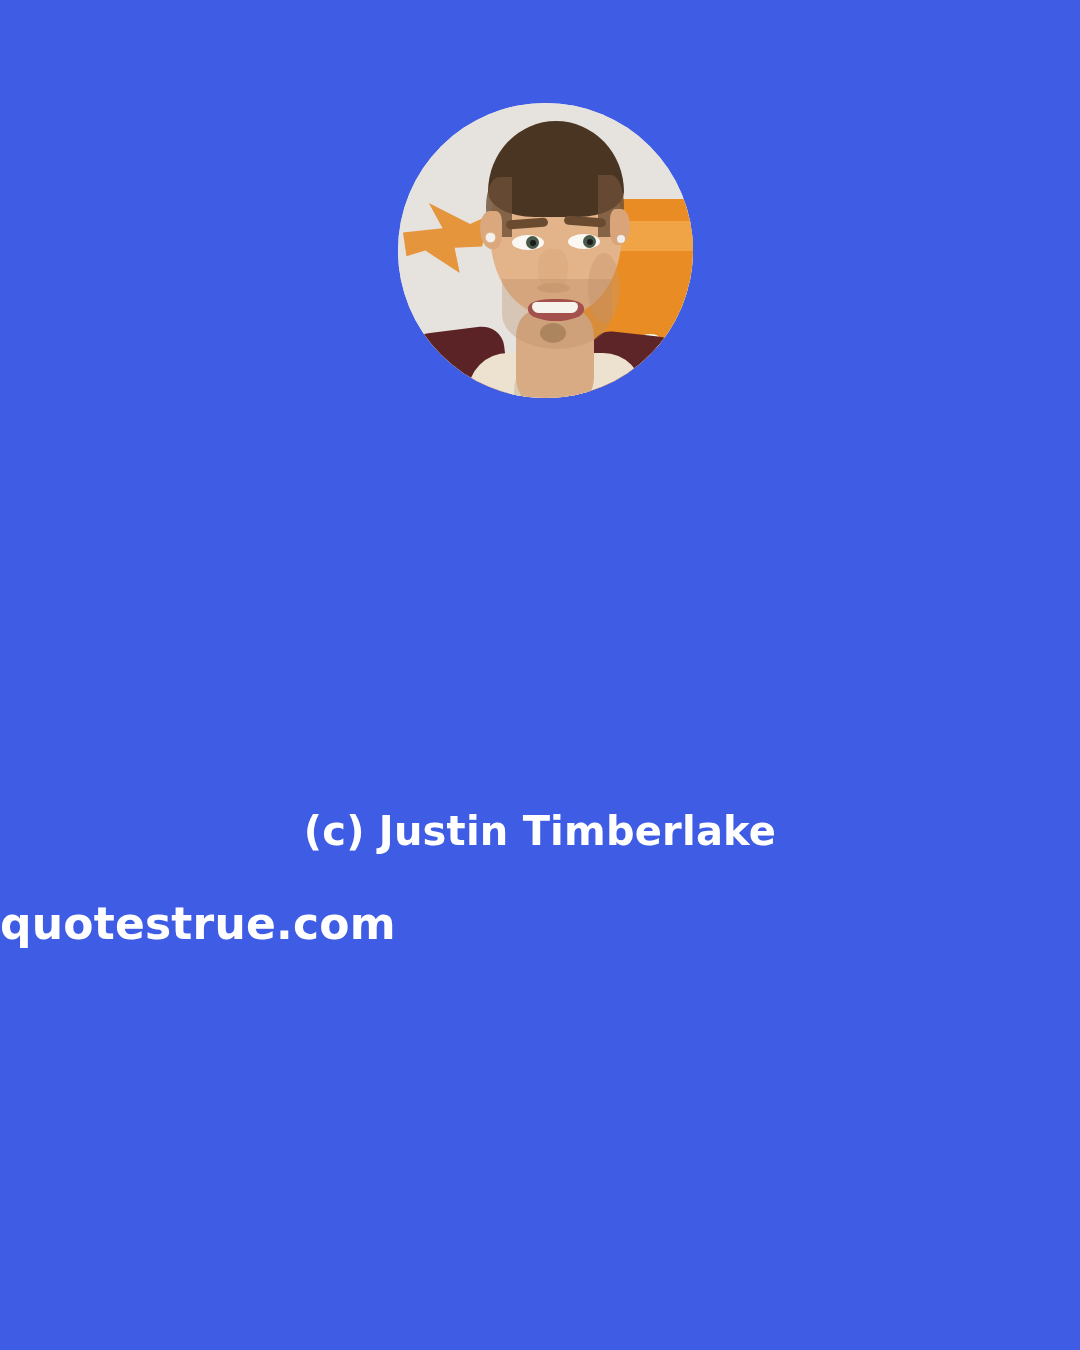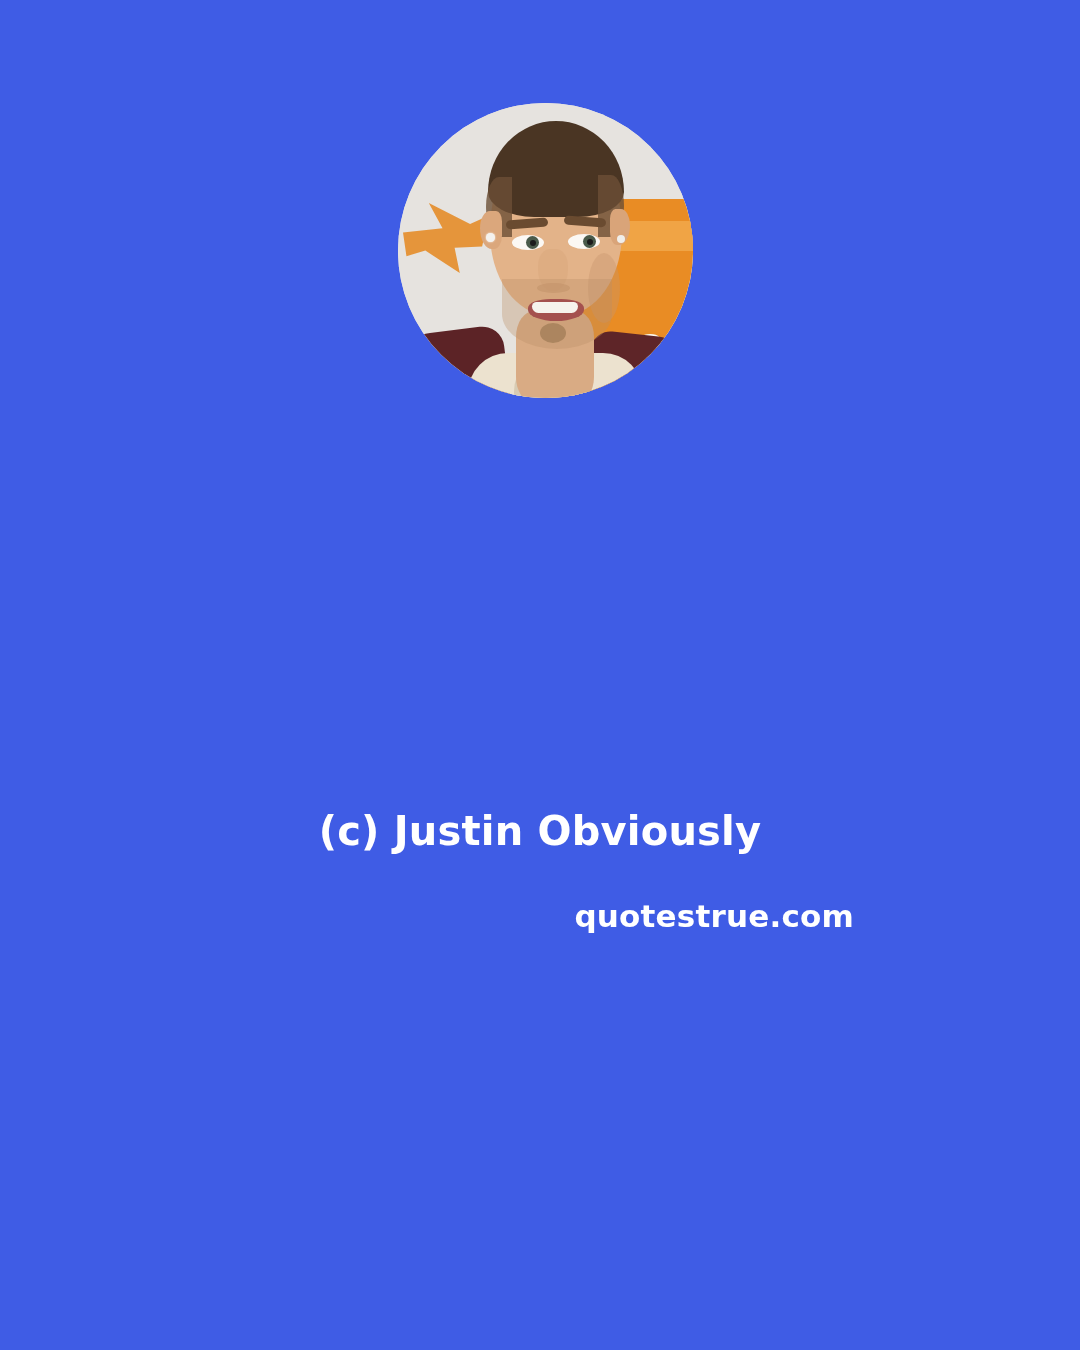--- a/index.html
+++ b/index.html
@@ -367,25 +367,25 @@
     font-weight:bold;
     font-size:40px;
     letter-spacing:.2px;
   }
 
   .site {
     position:absolute;
     left:0;
     top:898px;
     width:854px;
-    text-align:right;
+    text-align:left;
     color:#ffffff;
     font-family:"DejaVu Sans", sans-serif;
     font-weight:bold;
-    font-size:31px;
+    font-size:44px;
     letter-spacing:.2px;
   }
 </style>
 </head>
 <body>
 
 <div class="card">
 
   <div class="avatar-wrap">
     <div class="avatar-photo">
@@ -433,17 +433,17 @@
 
       <div class="stubble"></div>
       <div class="mouth"></div>
       <div class="teeth"></div>
       <div class="chin-patch"></div>
 
     </div>
   </div>
 
 
-  <div class="attribution">(c) Justin Obviously</div>
+  <div class="attribution">(c) Justin Timberlake</div>
 
   <div class="site">quotestrue.com</div>
 
 </div>
 
 </body></html>

